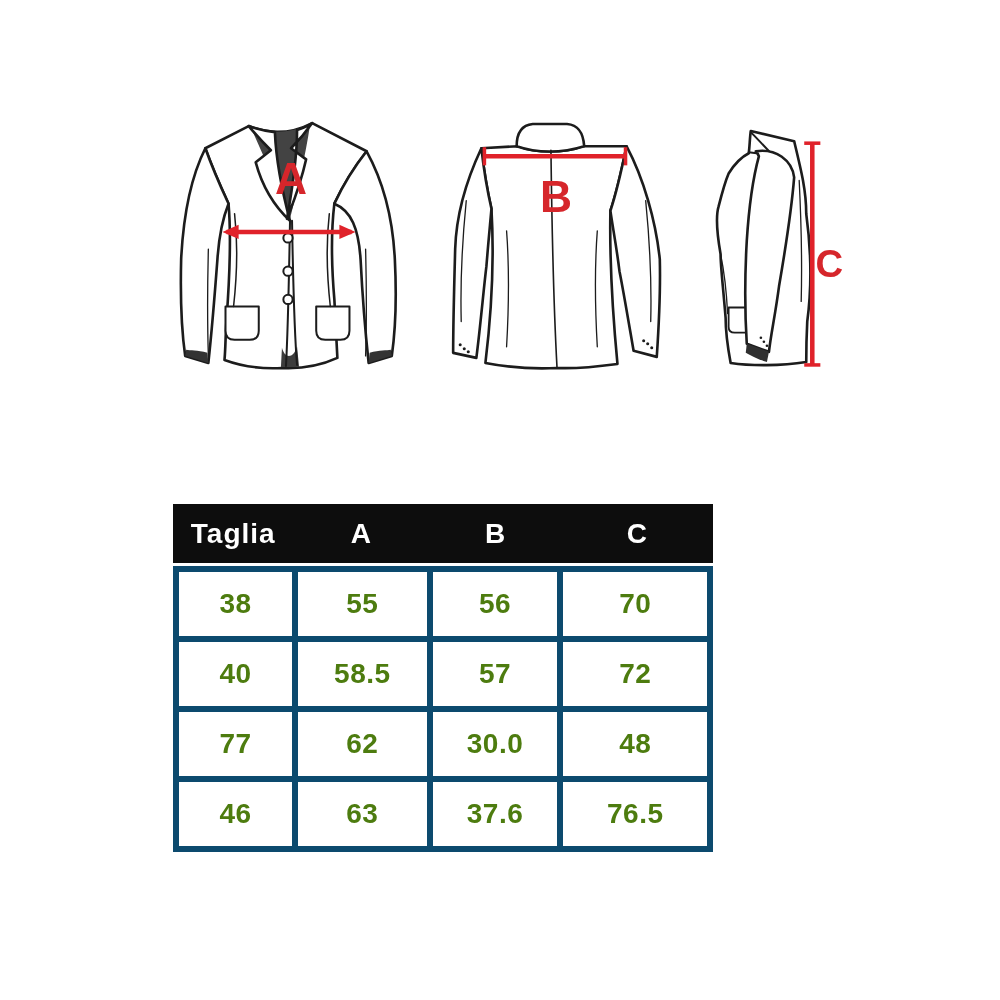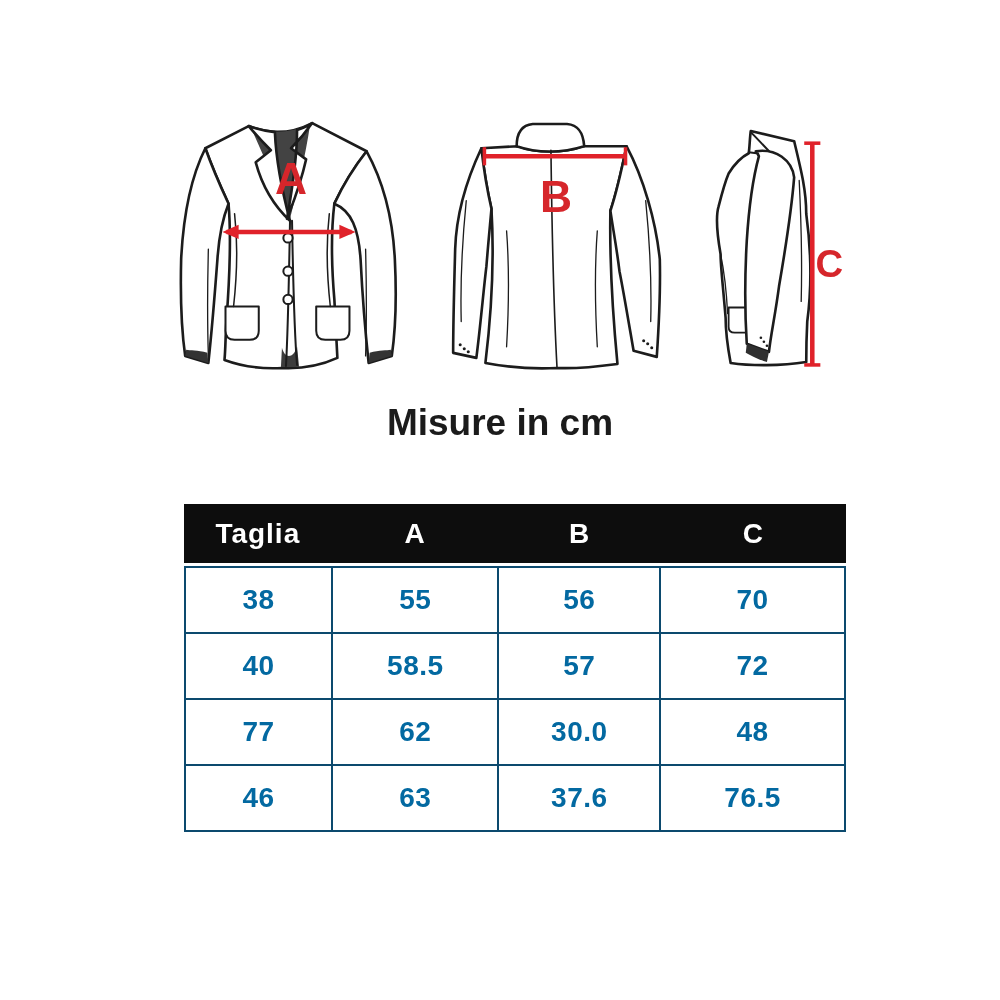--- a/index.html
+++ b/index.html
@@ -14,39 +14,39 @@
   .measure-letter{
     font-family:"Liberation Sans", sans-serif;
     font-weight:bold;
   }
   .page-title{
     position:absolute;left:0;top:402px;width:1000px;margin:0;
     text-align:center;font-size:37px;font-weight:bold;color:#1b1b1b;
     letter-spacing:0px;
   }
   .size-table{
-    position:absolute;left:184px;top:504px;width:662px;
+    position:absolute;left:173px;top:504px;width:540px;
   }
   .size-table-header{
     display:flex;align-items:center;height:59px;background:#0d0d0d;
   }
   .size-table-header span{
     display:block;text-align:center;color:#ffffff;
     font-size:28px;font-weight:bold;letter-spacing:1px;
   }
   .col-w0{width:22.3%;}
   .col-w1{width:25.2%;}
   .col-w2{width:24.5%;}
   .col-w3{width:28.0%;}
   table.size-table-body{
     width:100%;margin-top:3px;border-collapse:collapse;table-layout:fixed;
   }
   table.size-table-body td{
-    border:2px solid #0c4a6e;height:62px;text-align:center;vertical-align:middle;
-    font-size:28px;font-weight:bold;color:#0369a1;letter-spacing:0.5px;
+    border:6px solid #0c4a6e;height:62px;text-align:center;vertical-align:middle;
+    font-size:28px;font-weight:bold;color:#4d7c0f;letter-spacing:0.5px;
   }
 </style>
 </head>
 <body>
 
 <div class="canvas">
 
   <svg id="front-view" class="jacket-svg" viewBox="0 0 220 252">
     <g stroke="#1c1c1c" stroke-width="2.6" fill="none" stroke-linecap="round" stroke-linejoin="round">
 
@@ -149,21 +149,20 @@
     </g>
 
     <g stroke="#e0222a">
       <line x1="111" y1="23" x2="111" y2="243" stroke-width="4.5"></line>
       <line x1="103" y1="23" x2="119" y2="23" stroke-width="3.5"></line>
       <line x1="103" y1="243" x2="119" y2="243" stroke-width="3.5"></line>
     </g>
     <text class="measure-letter" x="128" y="156" text-anchor="middle" font-size="38" fill="#d6262b">C</text>
   </svg>
 
-  <h1 class="page-title">Misure in cm</h1>
 
   <div class="size-table">
     <div class="size-table-header">
       <span class="col-w0">Taglia</span>
       <span class="col-w1">A</span>
       <span class="col-w2">B</span>
       <span class="col-w3">C</span>
     </div>
     <table class="size-table-body">
       <colgroup>

